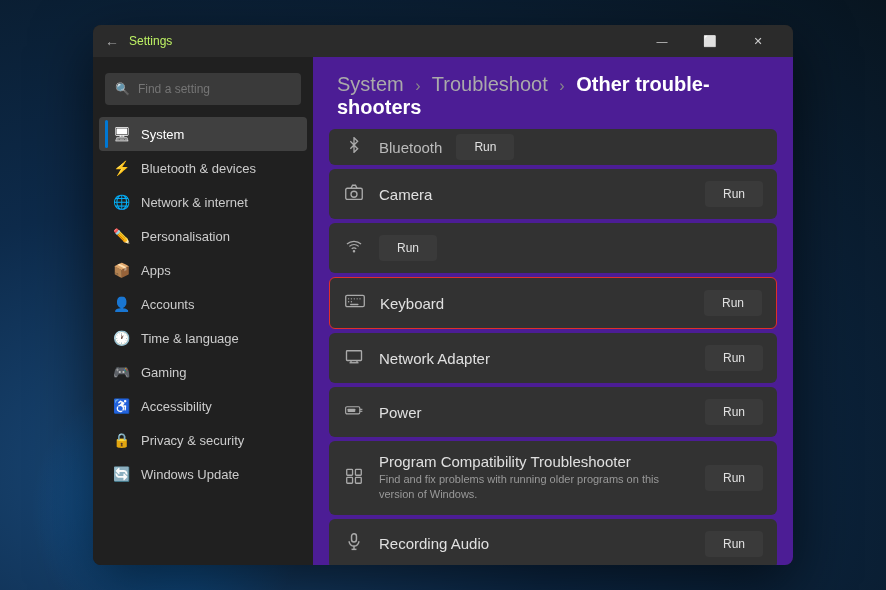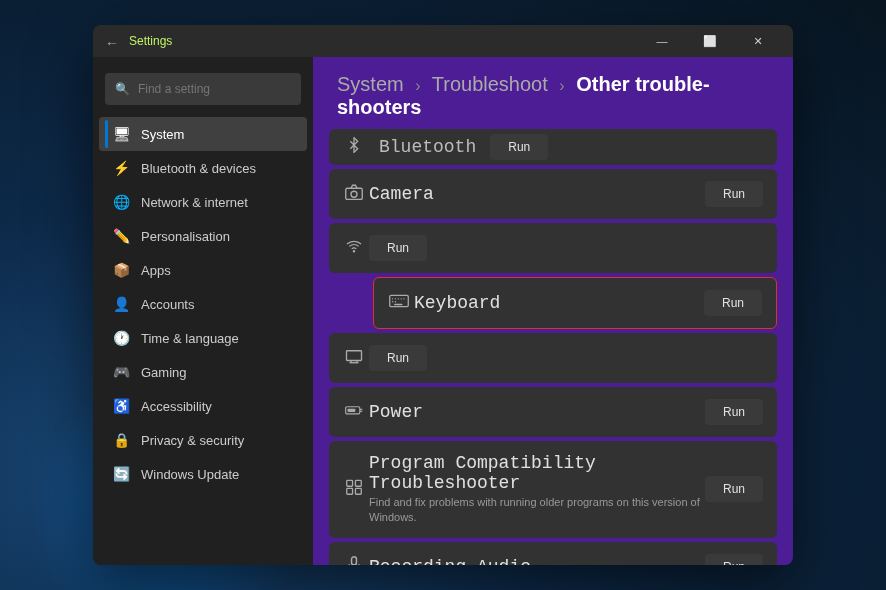--- a/index.html
+++ b/index.html
@@ -166,42 +166,40 @@
     .items-list::-webkit-scrollbar { width: 6px; }
     .items-list::-webkit-scrollbar-track { background: transparent; }
     .items-list::-webkit-scrollbar-thumb { background: #555; border-radius: 3px; }
     .ts-item {
       display: flex;
       align-items: center;
       padding: 12px 14px;
       background: #323232;
       border-radius: 6px;
       margin-bottom: 4px;
-      gap: 4px;
+      gap: 14px;
     }
     .ts-item.highlighted {
       border: 1.5px solid #e0302a;
       background: #323232;
-      margin-left: 44px;
     }
     .ts-item-icon {
       width: 22px;
       flex-shrink: 0;
       color: #ccc;
       font-size: 16px;
       text-align: center;
     }
     .ts-item-text {
       flex: 1;
     }
     .ts-item-title {
-      font-size: 18px;
+      font-size: 15px;
       color: #e0e0e0;
       font-weight: 500;
-      font-family: Liberation Mono, monospace;
     }
     .ts-item-desc {
       font-size: 11px;
       color: #999;
       margin-top: 2px;
       line-height: 1.4;
     }
     .run-btn {
       background: #3a3a3a;
       border: none;
@@ -366,20 +364,23 @@
 
         <div class="ts-item">
           <span class="ts-item-icon">
             <svg width="18" height="16" viewBox="0 0 24 20" fill="none" stroke="#aaa" stroke-width="1.8">
                 <rect x="2" y="3" width="20" height="13" rx="1"></rect>
                 <line x1="8" y1="16" x2="8" y2="19"></line>
                 <line x1="16" y1="16" x2="16" y2="19"></line>
                 <line x1="6" y1="19" x2="18" y2="19"></line>
               </svg>
           </span>
+          <div class="ts-item-text">
+            <div class="ts-item-title">Network Adapter</div>
+          </div>
           <button class="run-btn">Run</button>
         </div>
 
         <div class="ts-item">
           <span class="ts-item-icon">
             <svg width="18" height="14" viewBox="0 0 28 18" fill="none" stroke="#aaa" stroke-width="1.8">
                 <rect x="1" y="4" width="22" height="11" rx="2"></rect>
                 <line x1="23" y1="8" x2="27" y2="8"></line>
                 <line x1="23" y1="11" x2="27" y2="11"></line>
                 <rect x="4" y="7" width="12" height="5" rx="1" fill="#aaa" stroke="none"></rect>

